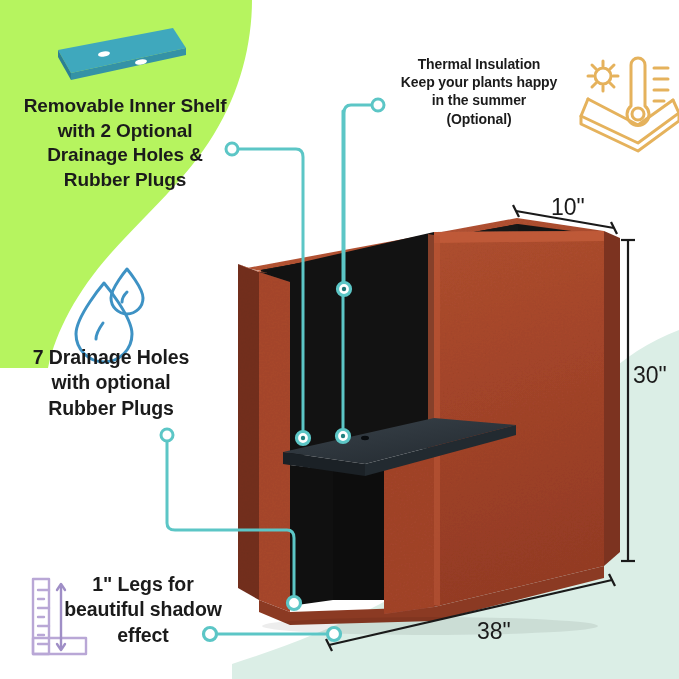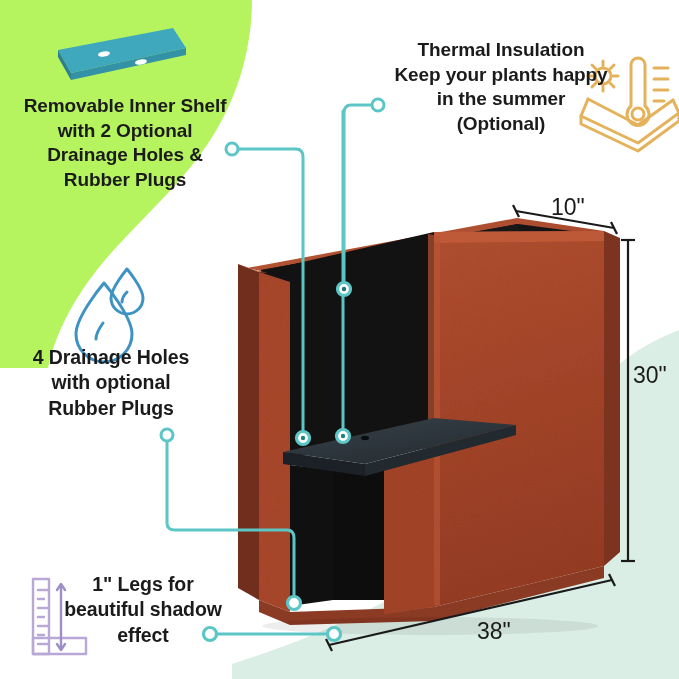--- a/index.html
+++ b/index.html
@@ -17,21 +17,21 @@
   .callout {
     position:absolute;
     text-align:center;
     color:#1b1b1b;
     font-weight:700;
     line-height:1.30;
     letter-spacing:-0.1px;
     white-space:pre-line;
   }
   .callout.c-shelf    { left:2px;   top:94px;  width:246px; font-size:19px; }
-  .callout.c-thermal  { left:370px; top:38px;  width:218px; font-size:19px;margin-left:22px;  }
+  .callout.c-thermal  { left:370px; top:55px;  width:218px; font-size:14px;  }
   .callout.c-drain    { left:2px;   top:345px; width:218px; font-size:19.5px; }
   .callout.c-legs     { left:58px;  top:572px; width:170px; font-size:19.5px; }
 
   .dimlabel {
     position:absolute;
     color:#1a1a1a;
     font-size:23px;
     font-weight:400;
     font-family:"Liberation Sans", sans-serif;
   }
@@ -214,21 +214,21 @@
   <div class="callout c-shelf">Removable  Inner Shelf
 with 2 Optional
 Drainage Holes &amp;
 Rubber Plugs</div>
 
   <div class="callout c-thermal">Thermal  Insulation
 Keep your plants happy
 in the summer
 (Optional)</div>
 
-  <div class="callout c-drain">4 Drainage Holes
+  <div class="callout c-drain">7 Drainage Holes
 with optional
 Rubber Plugs</div>
 
   <div class="callout c-legs">1" Legs for
 beautiful shadow
 effect</div>
 
   <div class="dimlabel dim-10">10"</div>
 
   <div class="dimlabel dim-30">30"</div>

